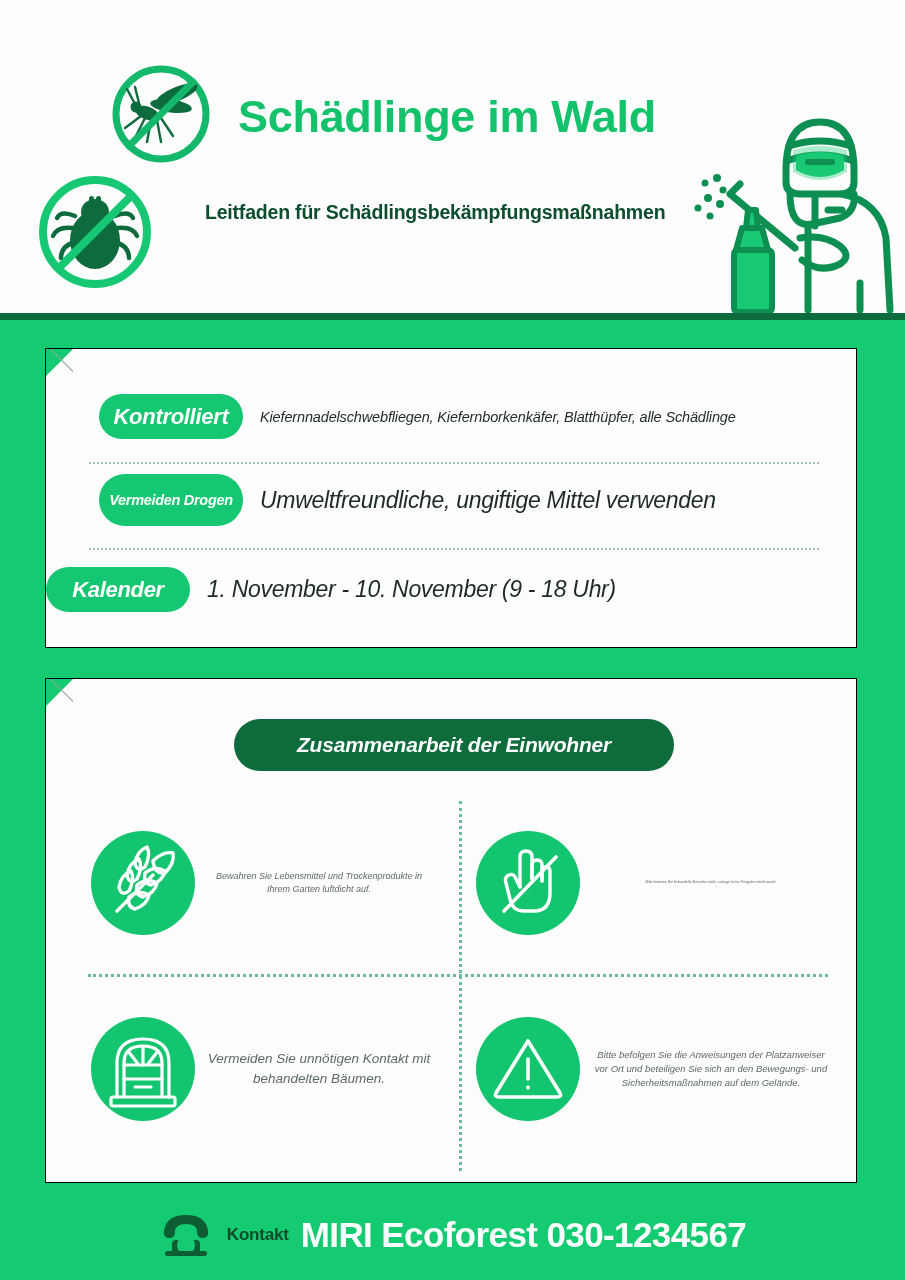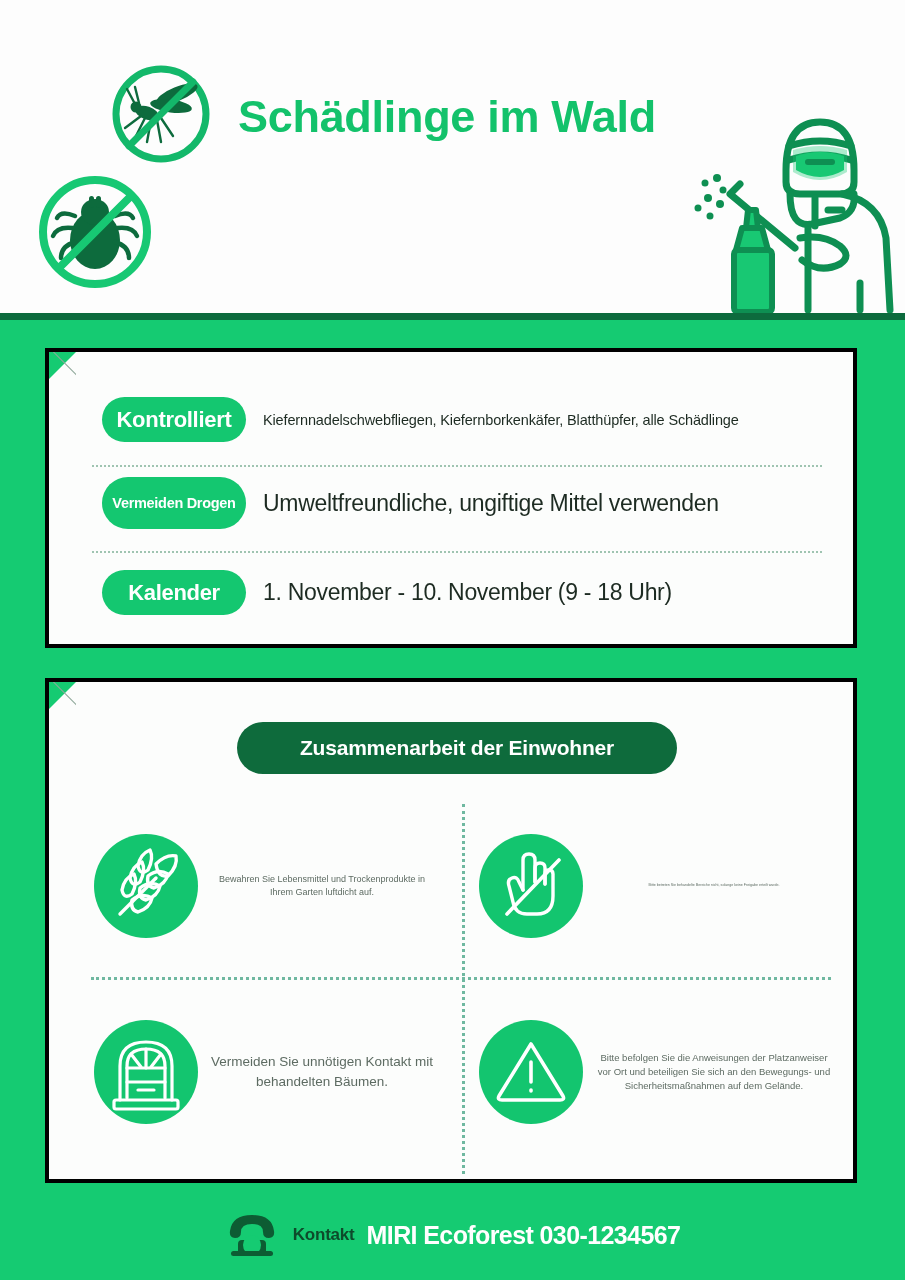--- a/index.html
+++ b/index.html
@@ -64,21 +64,22 @@
     left: 0; top: 313px;
     width: 905px; height: 877px;
     background: #15cb72;
     border-top: 7px solid #0d6b3d;
   }
 
   
   .card {
     position: absolute;
     background: #fcfdfc;
-    border: 4px solid #000000;
+    border: 1px solid #000000;
+    font-style: italic;
   }
   .fold-edge {
     position: absolute;
     left: 0; top: 0;
     width: 27px; height: 27px;
     overflow: hidden;
   }
   .fold-edge .tri-bg {
     position: absolute; left: 0; top: 0;
     width: 0; height: 0;
@@ -239,21 +240,21 @@
   }
   .kontakt-label {
     font-size: 17px;
     font-weight: 700;
     color: #0d4b2b;
     letter-spacing: -0.2px;
     padding: 0 12px 0 14px;
     white-space: nowrap;
   }
   .footer-main {
-    font-size: 25px;
+    font-size: 35px;
     font-weight: 700;
     color: #ffffff;
     letter-spacing: -0.6px;
     white-space: nowrap;
   }
 </style>
 </head>
 <body>
 
 <div class="poster">
@@ -331,20 +332,21 @@
         <circle cx="27" cy="80" r="4"></circle>
         <circle cx="33" cy="92" r="3.5"></circle>
         <circle cx="18" cy="100" r="4"></circle>
         <circle cx="30" cy="106" r="4"></circle>
         <circle cx="8" cy="110" r="3.5"></circle>
         <circle cx="20" cy="118" r="3.5"></circle>
       </g>
     </svg>
 
     <div class="hdr-title">Schädlinge im Wald</div>
+    <div class="hdr-subtitle">Leitfaden für Schädlingsbekämpfungsmaßnahmen</div>
   </div>
 
   <div class="body-band"></div>
 
   <div class="card" id="card-measures">
     <div class="fold-edge">
       <div class="tri-bg"></div>
       <div class="tri-line"></div>
     </div>
 
@@ -355,21 +357,21 @@
 
     <div class="divider" style="top: 113px;"></div>
 
     <div class="mrow" style="top: 125px; height: 52px; padding-left: 53px;">
       <div class="pill pill-drogen">Vermeiden Drogen</div>
       <div class="mtext mtext-lg">Umweltfreundliche, ungiftige Mittel verwenden</div>
     </div>
 
     <div class="divider" style="top: 199px;"></div>
 
-    <div class="mrow" style="top: 218px; height: 45px; padding-left: 53px;">
+    <div class="mrow" style="top: 218px; height: 45px; ">
       <div class="pill pill-kalender">Kalender</div>
       <div class="mtext mtext-lg">1. November - 10. November (9 - 18 Uhr)</div>
     </div>
   </div>
 
   <div class="card" id="card-cooperation">
     <div class="fold-edge">
       <div class="tri-bg"></div>
       <div class="tri-line"></div>
     </div>

